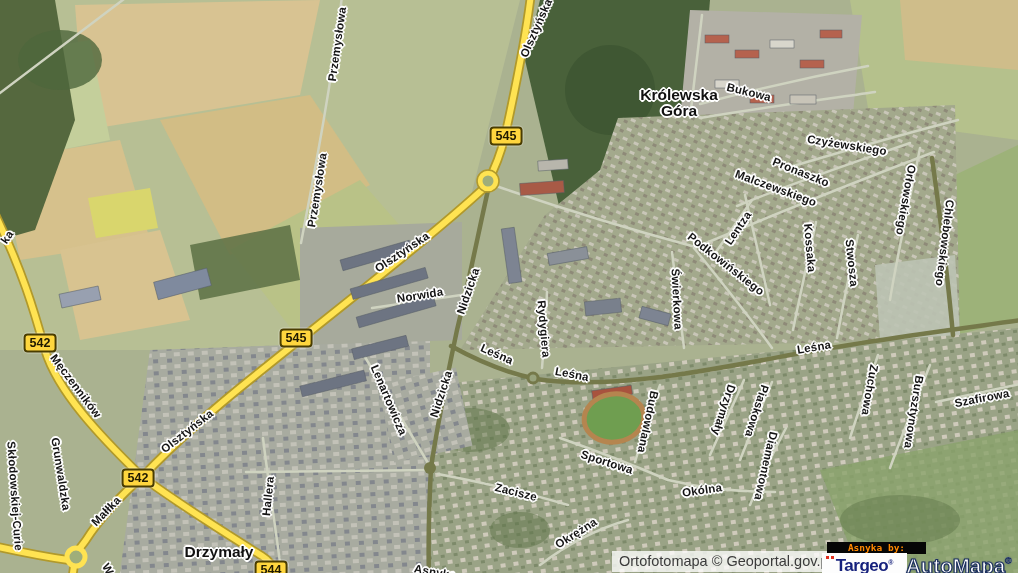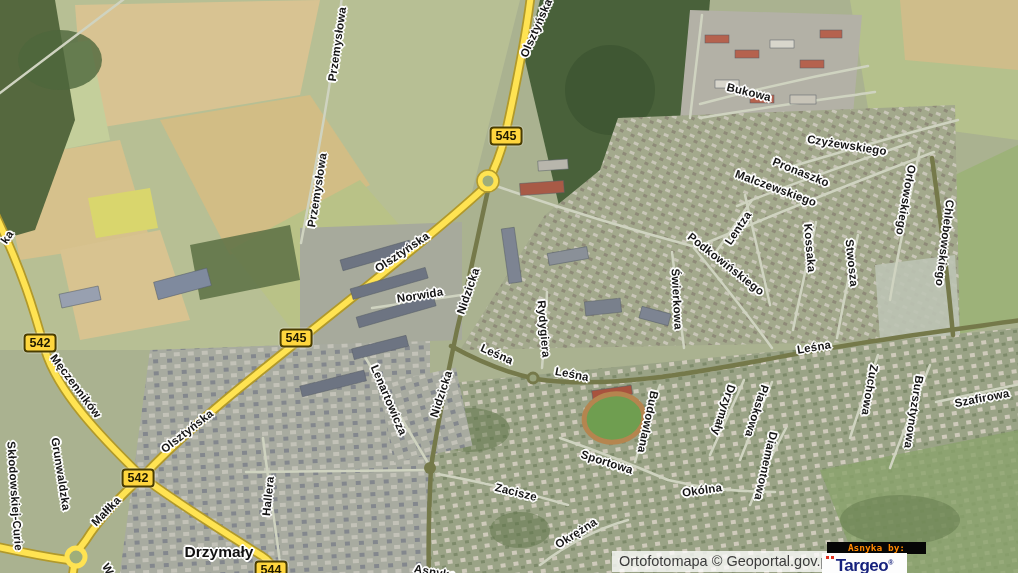--- a/index.html
+++ b/index.html
@@ -226,33 +226,38 @@
       <span class="slabel" style="left: 648px; top: 422px; transform: translate(-50%, -50%) rotate(102deg);">Budowlana</span>
       <span class="slabel" style="left: 724px; top: 410px; transform: translate(-50%, -50%) rotate(108deg);">Drzymały</span>
       <span class="slabel" style="left: 757px; top: 411px; transform: translate(-50%, -50%) rotate(108deg);">Piaskowa</span>
       <span class="slabel" style="left: 766px; top: 466px; transform: translate(-50%, -50%) rotate(103deg);">Diamentowa</span>
       <span class="slabel" style="left: 870px; top: 390px; transform: translate(-50%, -50%) rotate(100deg);">Zuchowa</span>
       <span class="slabel" style="left: 914px; top: 412px; transform: translate(-50%, -50%) rotate(99deg);">Bursztynowa</span>
       <span class="slabel" style="left: 982px; top: 398px; transform: translate(-50%, -50%) rotate(-11deg);">Szafirowa</span>
       <span class="slabel" style="left: 435px; top: 572px; transform: translate(-50%, -50%) rotate(10deg);">Asnyka</span>
       <span class="slabel" style="left: 108px; top: 569px; transform: translate(-50%, -50%) rotate(60deg);">W</span>
       <span class="slabel" style="left: 7px; top: 237px; transform: translate(-50%, -50%) rotate(-55deg);">ka</span>
+      <span class="plabel" style="left: 679px; top: 103px; transform: translate(-50%, -50%) rotate(0deg);">Królewska
+Góra</span>
       <span class="plabel" style="left: 219px; top: 552px; transform: translate(-50%, -50%) rotate(0deg);">Drzymały</span>
       <span class="shield" style="left: 506px; top: 136px; transform: translate(-50%, -50%) rotate(0deg);">545</span>
       <span class="shield" style="left: 296px; top: 338px; transform: translate(-50%, -50%) rotate(0deg);">545</span>
       <span class="shield" style="left: 40px; top: 343px; transform: translate(-50%, -50%) rotate(0deg);">542</span>
       <span class="shield" style="left: 138px; top: 478px; transform: translate(-50%, -50%) rotate(0deg);">542</span>
       <span class="shield" style="left: 271px; top: 570px; transform: translate(-50%, -50%) rotate(0deg);">544</span>
     </div>
 
   <div class="attribution">Ortofotomapa © Geoportal.gov.pl</div>
 
   <div class="poweredby">Asnyka by:</div>
 
   <div class="targeo">
     <span class="tg-dots">
         <i></i>
         <i></i>
       </span>
     <span>Targeo</span><span class="reg">®</span>
   </div>
 
+  <div class="automapa">
+    <span>AutoMapa</span><span class="reg">®</span>
+  </div>
 </div>
 
 </body></html>

